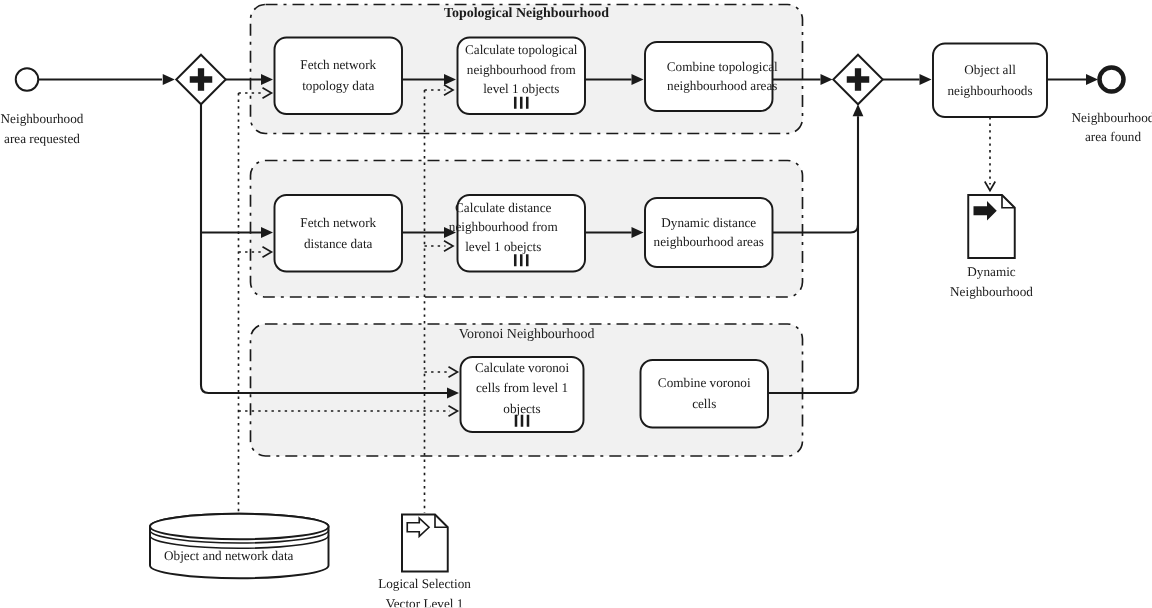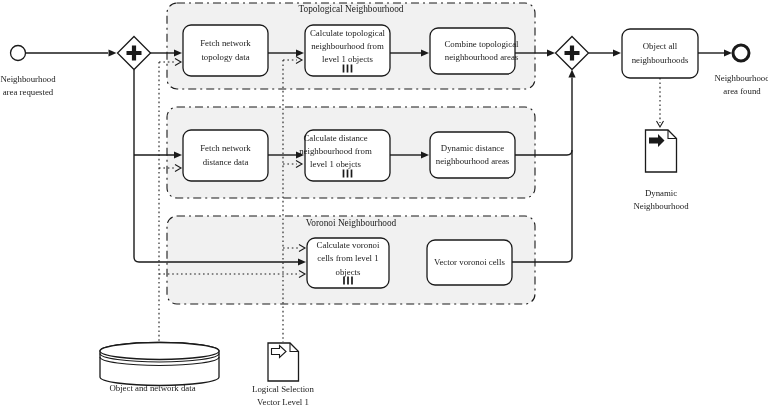--- a/index.html
+++ b/index.html
@@ -124,44 +124,44 @@
 
     <path class="shape" d="M100,351 V377 A59.5,8.5 0 0 0 219,377 V351 A59.5,8.5 0 0 0 100,351 Z"></path>
     <ellipse class="shape" cx="159.5" cy="351" rx="59.5" ry="8.5"></ellipse>
     <path class="thinline" d="M100,353.5 A59.5,8.5 0 0 0 219,353.5"></path>
     <path class="thinline" d="M100,357 A59.5,8.5 0 0 0 219,357"></path>
   </svg>
 
   <div class="label free-label" style="left:-8px;top:73px;width:72px;">Neighbourhood
 area requested</div>
 
-  <div class="label group-label" style="left:167px;top:4px;width:368px;">Topological Neighbourhood</div>
+  <div class="label group-label" style="left:167px;top:4px;width:368px;font-weight:bold;">Topological Neighbourhood</div>
   <div class="label group-label" style="left:167px;top:218px;width:368px;">Voronoi Neighbourhood</div>
 
   <div class="label task-label" style="left:183px;top:25px;width:85px;height:51px;">Fetch network
 topology data</div>
   <div class="label task-label has-mi" style="left:305px;top:25px;width:85px;height:51px;text-align:center;">Calculate topological
 neighbourhood from
 level 1 objects</div>
   <div class="label task-label" style="left:430px;top:28px;width:103px;height:46px;">Combine topological
 neighbourhood areas</div>
   <div class="label task-label" style="left:183px;top:130px;width:85px;height:51px;">Fetch network
 distance data</div>
   <div class="label task-label has-mi" style="left:293px;top:130px;width:85px;height:51px;">Calculate distance
 neighbourhood from
 level 1 obejcts</div>
   <div class="label task-label" style="left:430px;top:132px;width:85px;height:46px;">Dynamic distance
 neighbourhood areas</div>
   <div class="label task-label has-mi" style="left:307px;top:238px;width:82px;height:50px;">Calculate voronoi
 cells from level 1
 objects</div>
-  <div class="label task-label" style="left:427px;top:240px;width:85px;height:45px;">Vector voronoi cells</div>
+  <div class="label task-label" style="left:427px;top:240px;width:85px;height:45px;">Combine voronoi cells</div>
   <div class="label task-label" style="left:622px;top:29px;width:76px;height:49px;">Object all
 neighbourhoods</div>
 
   <div class="label free-label" style="left:705px;top:72px;width:74px;">Neighbourhood
 area found</div>
-  <div class="label free-label" style="left:621px;top:175px;width:80px;margin-top:12px;">Dynamic
+  <div class="label free-label" style="left:621px;top:175px;width:80px;">Dynamic
 Neighbourhood</div>
-  <div class="label free-label" style="left:102px;top:382px;width:101px;">Object and network data</div>
+  <div class="label free-label" style="left:102px;top:364px;width:101px;">Object and network data</div>
   <div class="label free-label" style="left:243px;top:383px;width:80px;">Logical Selection
 Vector Level 1</div>
 </div>
 
 </body></html>

